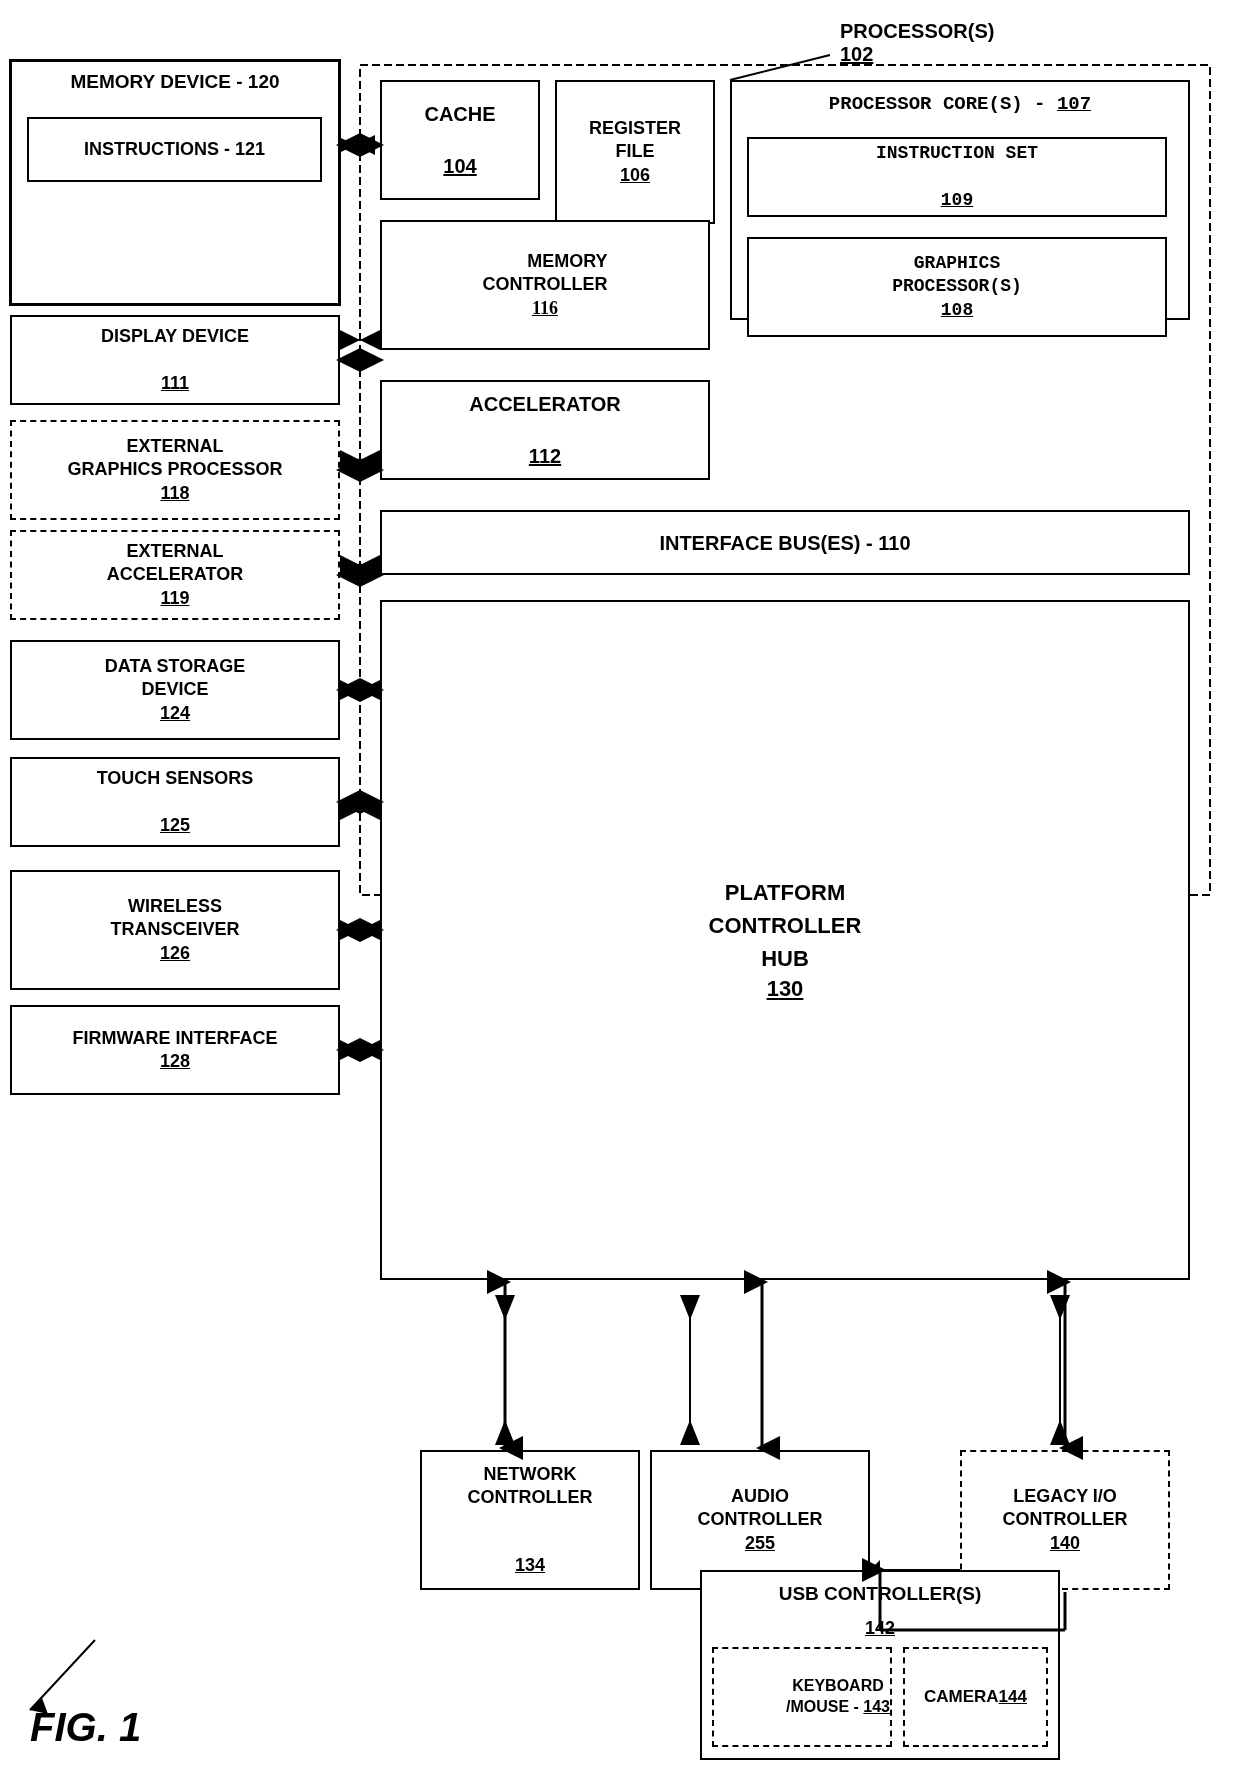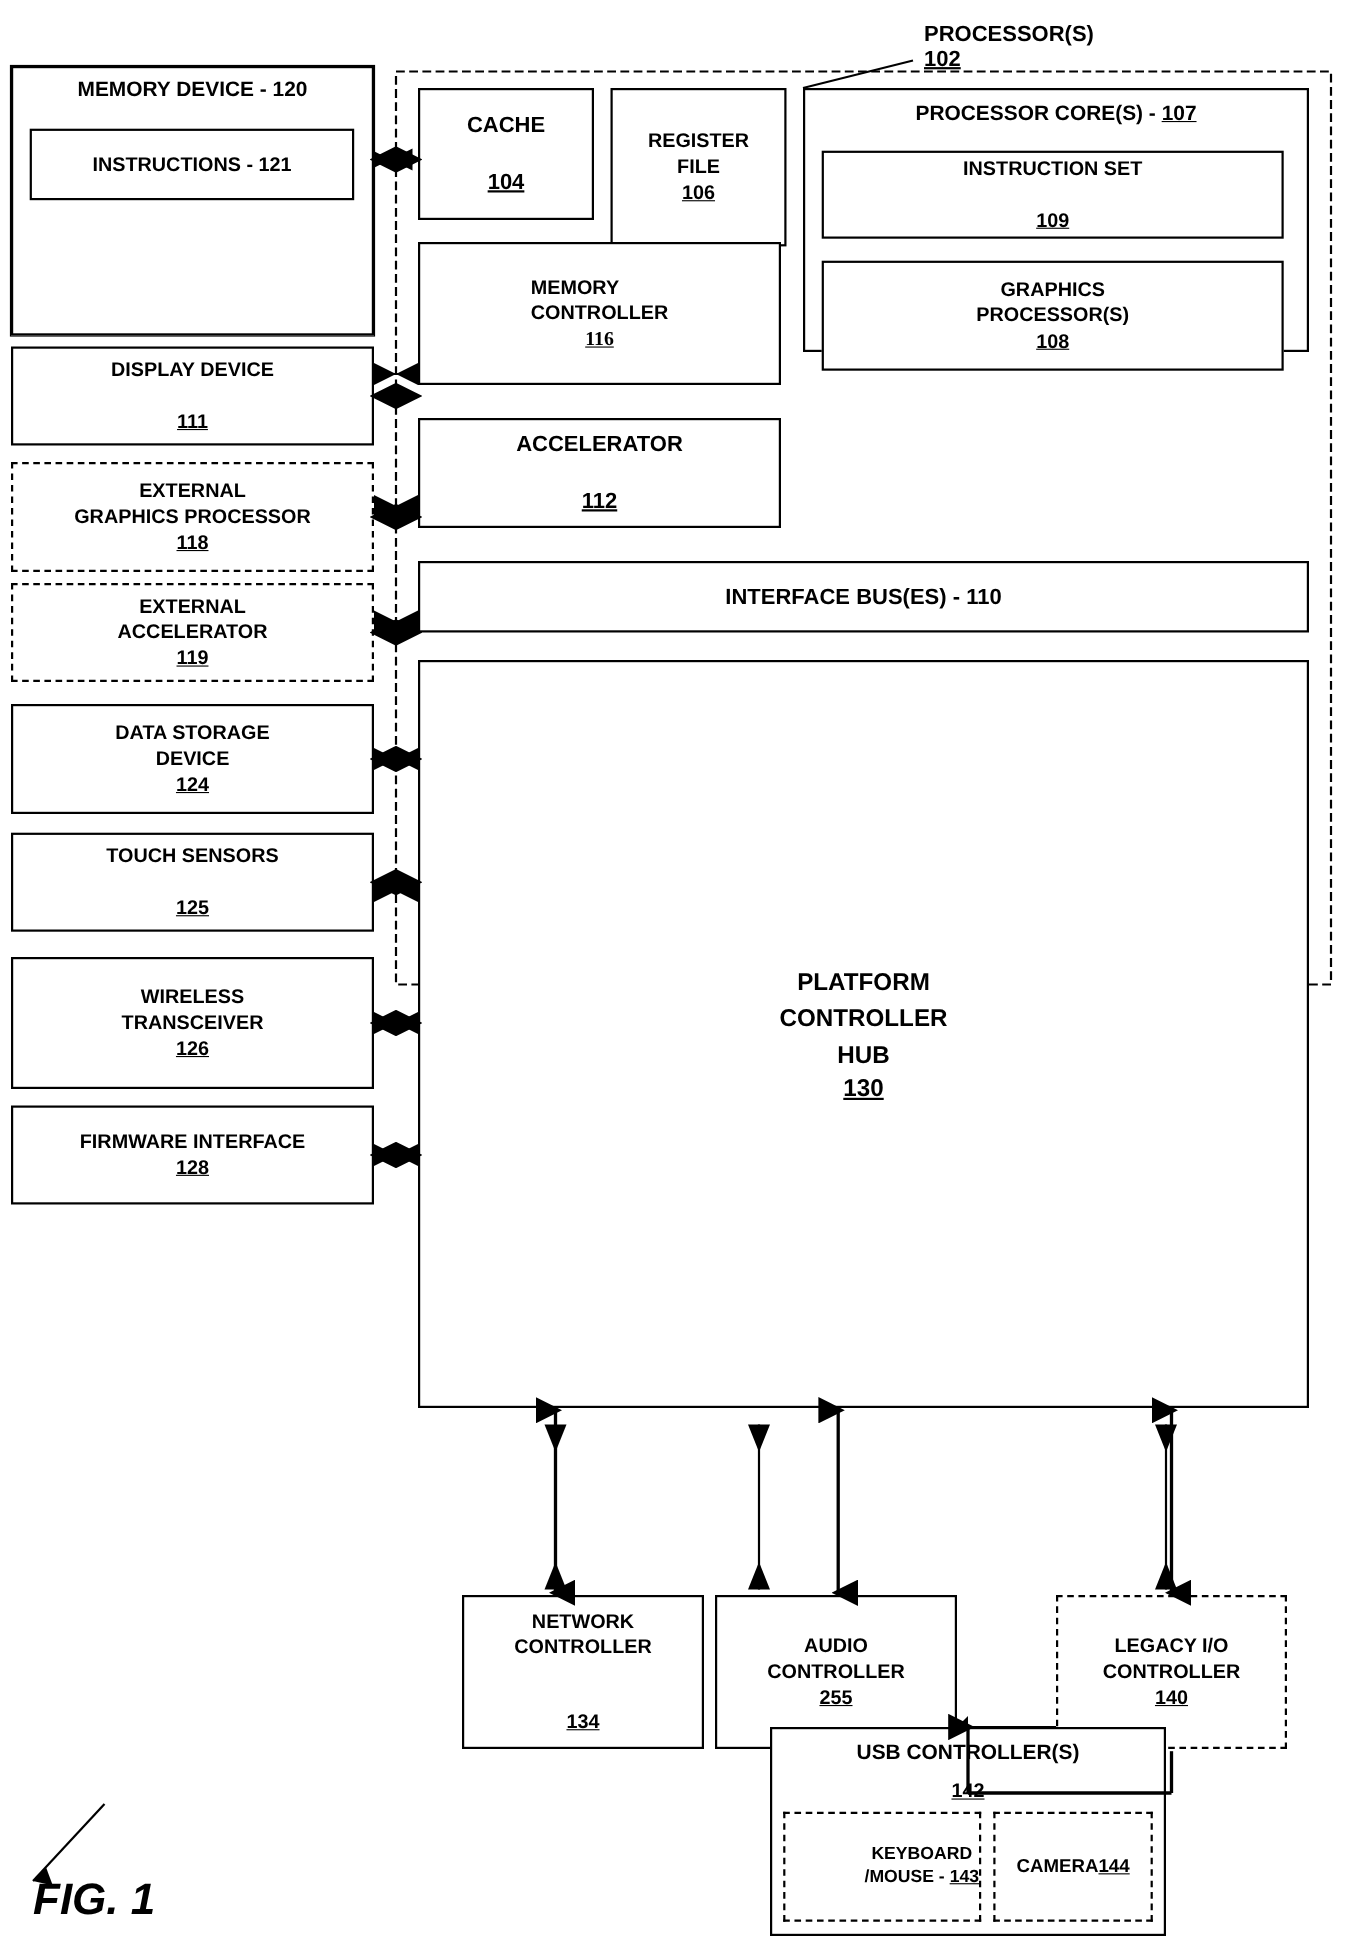--- a/index.html
+++ b/index.html
@@ -183,39 +183,39 @@
     <span>CACHE</span>
       <br>
     <span class="underline-ref" style="text-decoration:underline;">104</span>
   </div>
 
   <div class="box" style="left:555px; top:80px; width:160px; height:144px; font-size:18px;">
     <div style="white-space:pre-line; text-align:center;">REGISTER<br>FILE</div>
     <span class="underline-ref" style="text-decoration:underline;">106</span>
   </div>
 
-  <div class="box" style="left:730px; top:80px; width:460px; height:240px;">
+  <div class="box" style="left:730px; top:80px; width:460px; height:240px;font-family:Liberation Mono, monospace;">
     <div style="position:absolute; top:10px; left:10px; right:10px; font-size:19px; font-weight:bold; text-align:center;">
       PROCESSOR CORE(S) - <span class="underline-ref" style="text-decoration:underline;">107</span>
     </div>
 
     <div class="box-inner" style="left:15px; top:55px; width:420px; height:80px; font-size:18px;">
       <span>INSTRUCTION SET</span>
         <br>
       <span class="underline-ref" style="text-decoration:underline;">109</span>
     </div>
 
     <div class="box-inner" style="left:15px; top:155px; width:420px; height:100px; font-size:18px;">
       <div style="white-space:pre-line; text-align:center;">GRAPHICS<br>PROCESSOR(S)</div>
       <span class="underline-ref" style="text-decoration:underline;">108</span>
     </div>
   </div>
 
   <div class="box" style="left:380px; top:220px; width:330px; height:130px; font-size:18px;">
-    <div style="white-space:pre-line; text-align:left;">MEMORY<br>CONTROLLER</div>
+    <div style="white-space:pre-line; text-align:right;">MEMORY<br>CONTROLLER</div>
     <span class="underline-ref" style="text-decoration:underline;font-family:Liberation Serif, serif;">116</span>
   </div>
 
   <div class="box" style="left:380px; top:380px; width:330px; height:100px; font-size:20px;">
     <span>ACCELERATOR</span>
       <br>
     <span class="underline-ref" style="text-decoration:underline;">112</span>
   </div>
 
   <div class="box" style="left:380px; top:510px; width:810px; height:65px; font-size:20px;">

